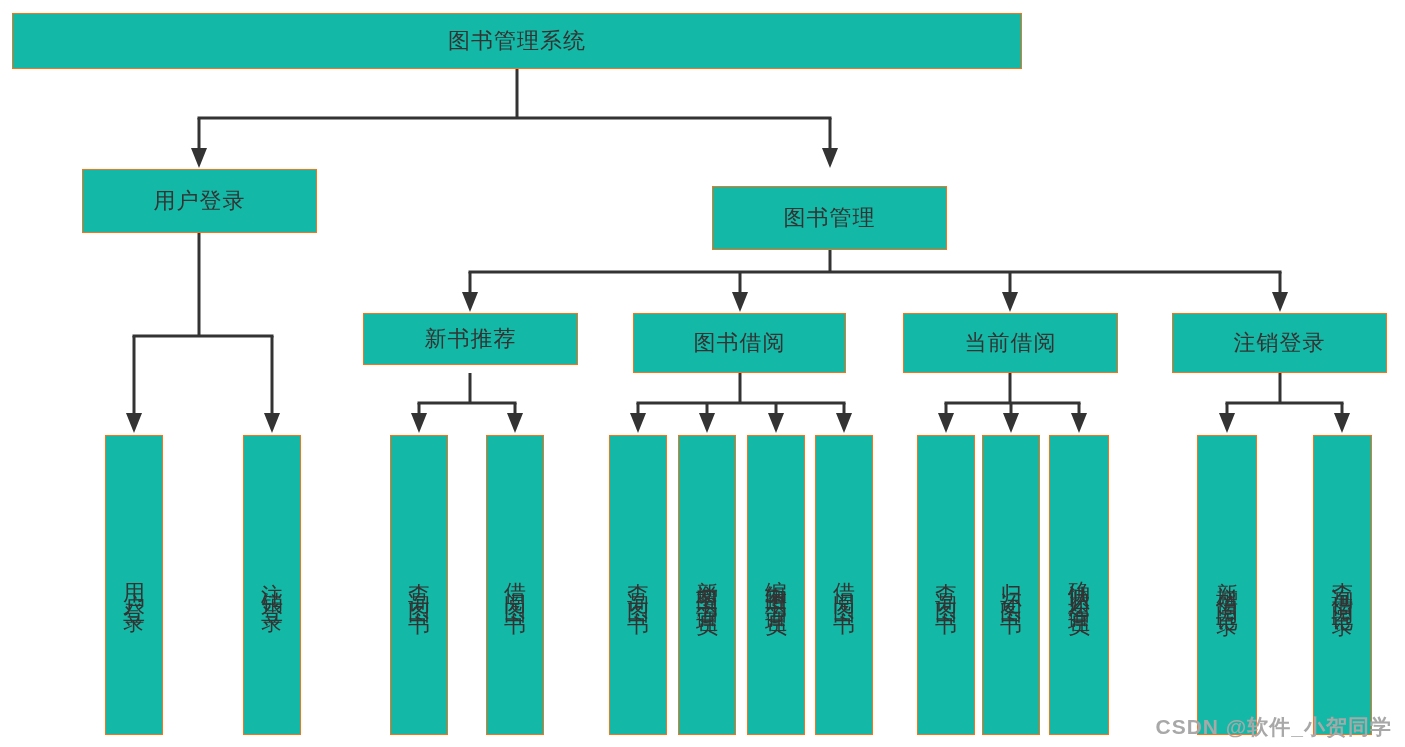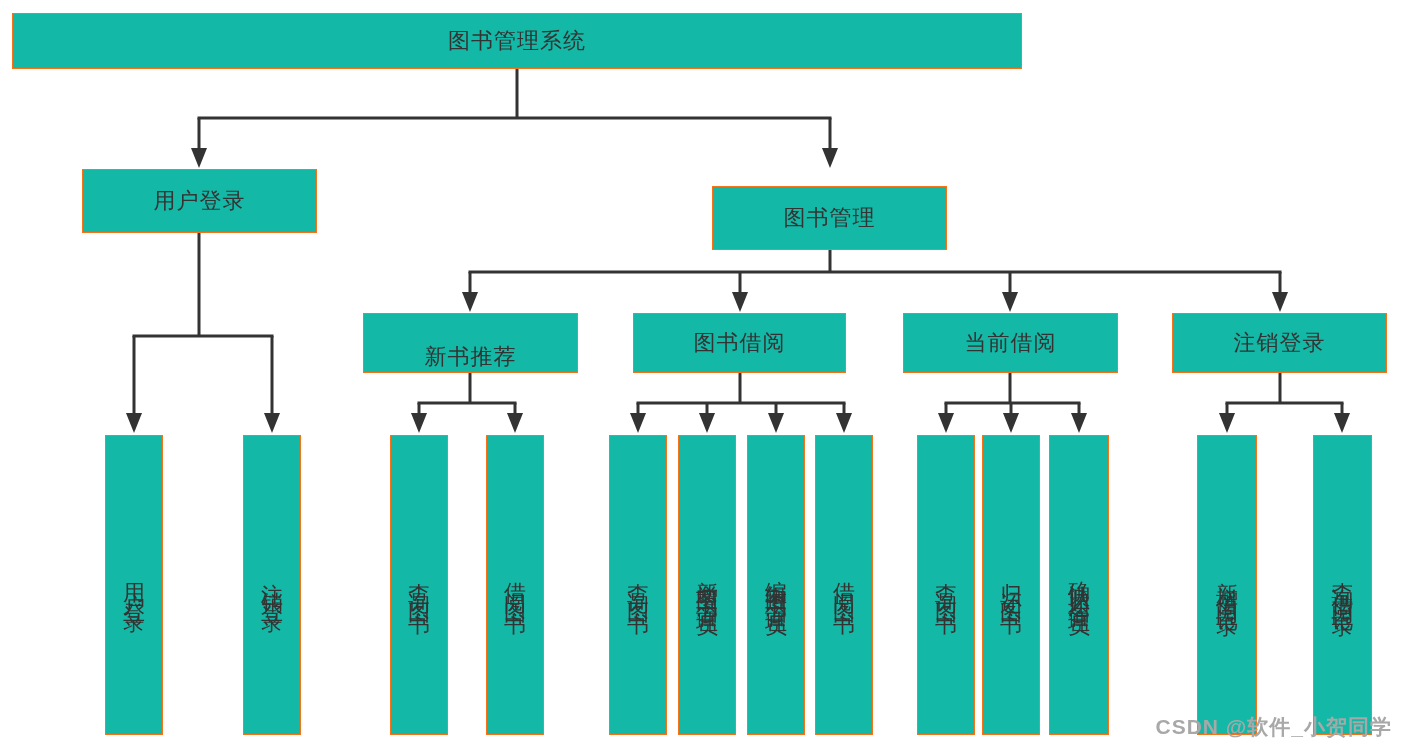--- a/index.html
+++ b/index.html
@@ -120,21 +120,21 @@
     <span>图书管理系统</span>
   </div>
 
   <div class="node" style="left:82px; top:169px; width:235px; height:64px;">
     <span>用户登录</span>
   </div>
   <div class="node" style="left:712px; top:169px; width:235px; height:64px;margin-top:17px;">
     <span>图书管理</span>
   </div>
 
-  <div class="node" style="left:363px; top:313px; width:215px; height:60px;align-items:flex-end;">
+  <div class="node" style="left:363px; top:313px; width:215px; height:52px;">
     <span>新书推荐</span>
   </div>
   <div class="node" style="left:633px; top:313px; width:213px; height:60px;">
     <span>图书借阅</span>
   </div>
   <div class="node" style="left:903px; top:313px; width:215px; height:60px;">
     <span>当前借阅</span>
   </div>
   <div class="node" style="left:1172px; top:313px; width:215px; height:60px;">
     <span>注销登录</span>

